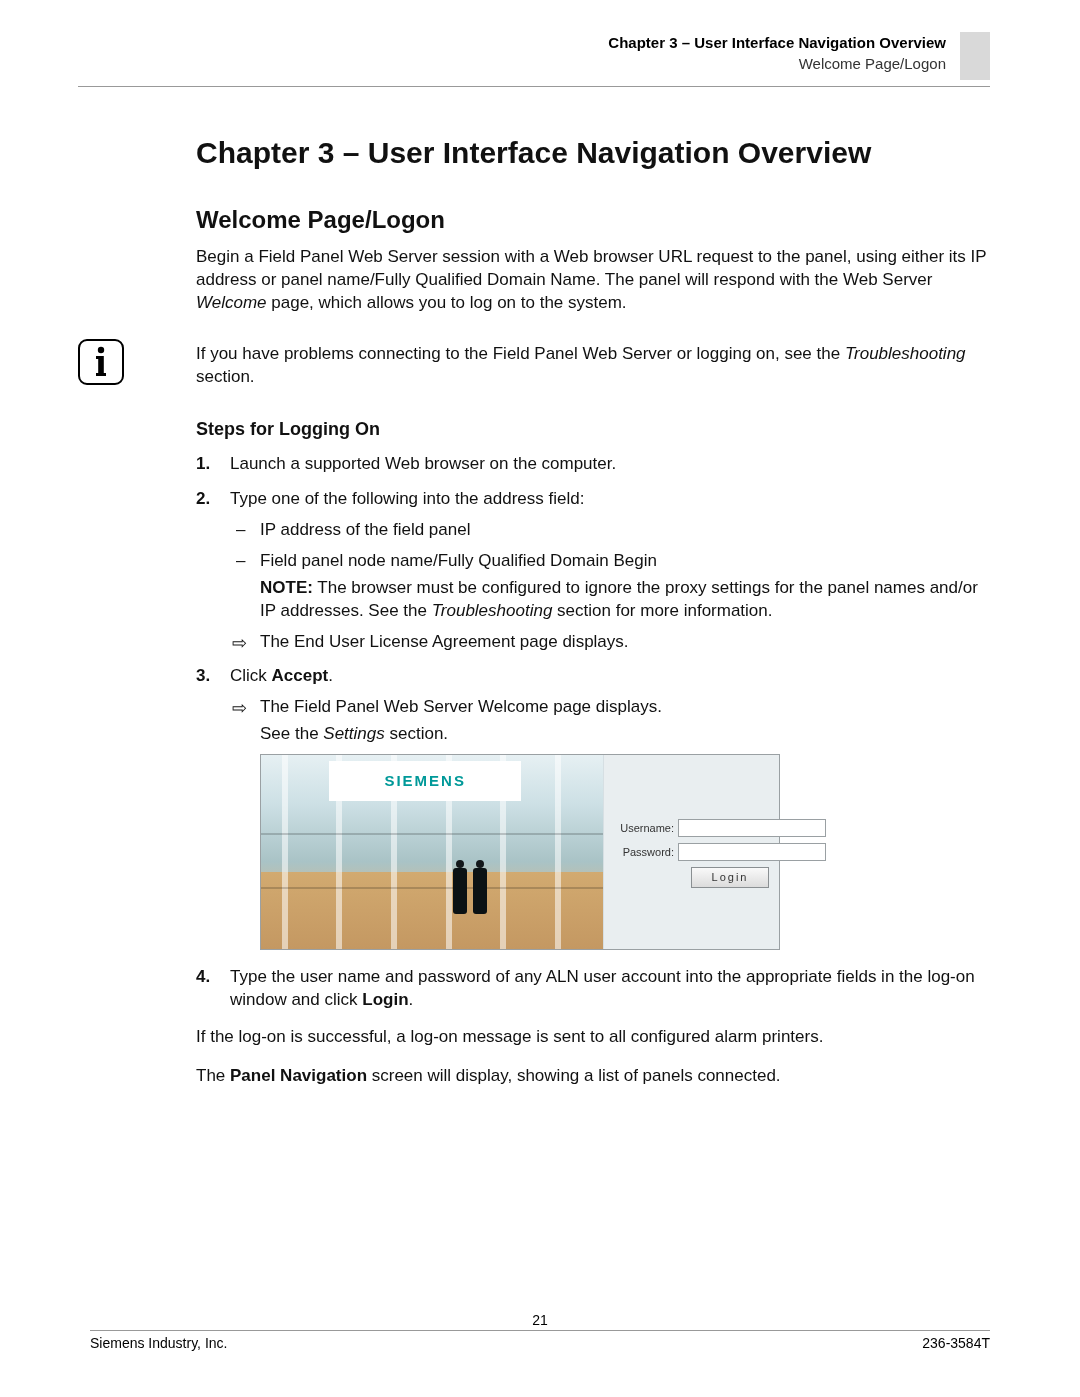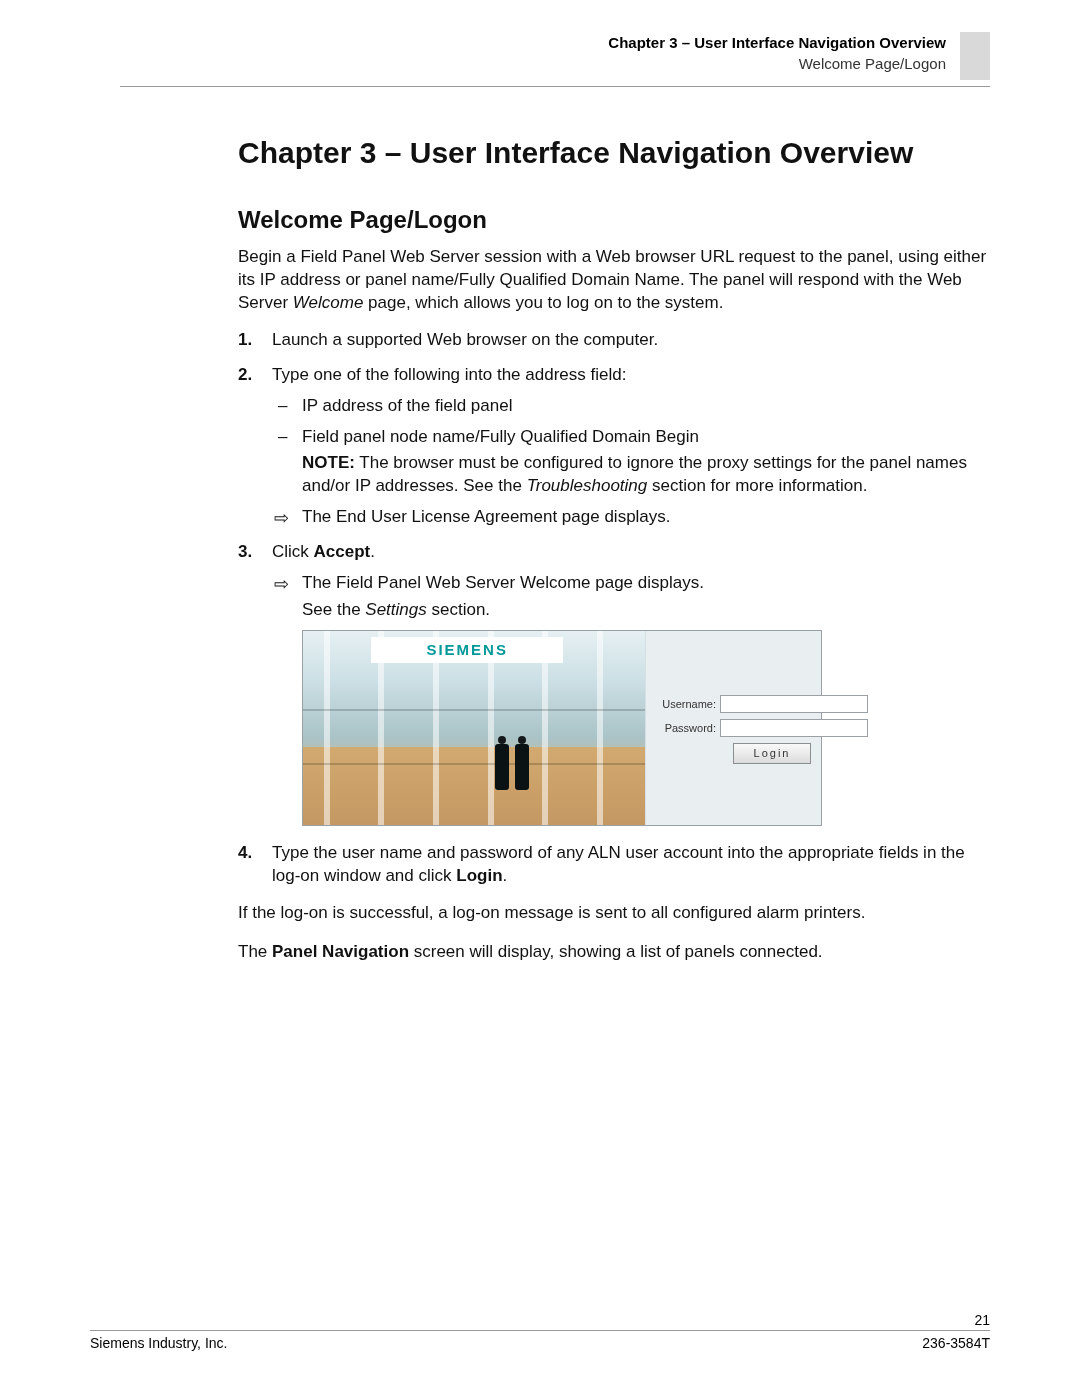--- a/index.html
+++ b/index.html
@@ -18,21 +18,21 @@
     padding: 0;
     background: var(--page-bg);
     color: var(--text);
     font-family: Arial, Helvetica, sans-serif;
   }
   .page {
     width: 1080px;
     min-height: 1397px;
     position: relative;
     box-sizing: border-box;
-    padding: 32px 90px 60px 120px;
+    padding: 32px 90px 60px 78px;
   }
   
   .runhead {
     display: flex;
     justify-content: flex-end;
     align-items: flex-start;
     gap: 14px;
     padding-bottom: 6px;
   }
   .runhead-text {
@@ -175,21 +175,21 @@
     position:absolute; bottom:18%; width:14px; height:46px;
     background:#0b1214; border-radius:3px;
   }
   .person .head{position:absolute;top:-8px;left:3px;width:8px;height:8px;border-radius:50%;background:#14181a;}
   .person.p1{left:56%}.person.p2{left:62%}
   .logo-band {
     position: absolute;
     top: 6px;
     left: 20%;
     width: 56%;
-    height: 26px;
+    height: 40px;
     background: #fff;
     display: flex;
     align-items: center;
     justify-content: center;
     font-weight: 800;
     letter-spacing: 2px;
     color: var(--siemens-teal);
     font-size: 15px;
   }
   .ss-login {
@@ -229,21 +229,21 @@
     cursor: pointer;
   }
 
   
   .footer {
     position: absolute;
     left: 90px; right: 90px;
     bottom: 46px;
     font-size: 14px;
   }
-  .footer .pgnum { text-align: right; margin-bottom: 2px; }
+  .footer .pgnum { text-align: center; margin-bottom: 2px; }
   .footer hr {
     border: 0;
     border-top: 1px solid var(--rule);
     margin: 0 0 4px 0;
   }
   .footer .frow { display: flex; justify-content: space-between; }
 </style>
 </head>
 <body>
 
@@ -261,21 +261,35 @@
   <div class="content">
 
     <h1 class="chapter-title">Chapter 3 – User Interface Navigation Overview</h1>
 
     <h2 class="section-title">Welcome Page/Logon</h2>
 
     <p class="para">
       <span>Begin a Field Panel Web Server session with a Web browser URL request to the panel, using either its IP address or panel name/Fully Qualified Domain Name. The panel will respond with the Web Server </span><em class="doc-term">Welcome</em><span> page, which allows you to log on to the system.</span>
     </p>
 
-
+    <div class="note-row">
+      <div class="info-icon">
+        <svg viewBox="0 0 16 32">
+          <circle cx="8" cy="4" r="3.2" fill="#000"></circle>
+          <rect x="5.2" y="10" width="5.6" height="20" fill="#000"></rect>
+          <rect x="3" y="10" width="5" height="3" fill="#000"></rect>
+          <rect x="3" y="27" width="10" height="3" fill="#000"></rect>
+        </svg>
+      </div>
+      <p class="para">
+        <span>If you have problems connecting to the Field Panel Web Server or logging on, see the </span><em class="doc-term">Troubleshooting</em><span> section.</span>
+      </p>
+    </div>
+
+    <h3 class="subsection-title">Steps for Logging On</h3>
 
     <ol class="steps">
 
       <li>
         <span>Launch a supported Web browser on the computer.</span>
       </li>
 
       <li>
         <span>Type one of the following into the address field:</span>
         <ul class="sub">

